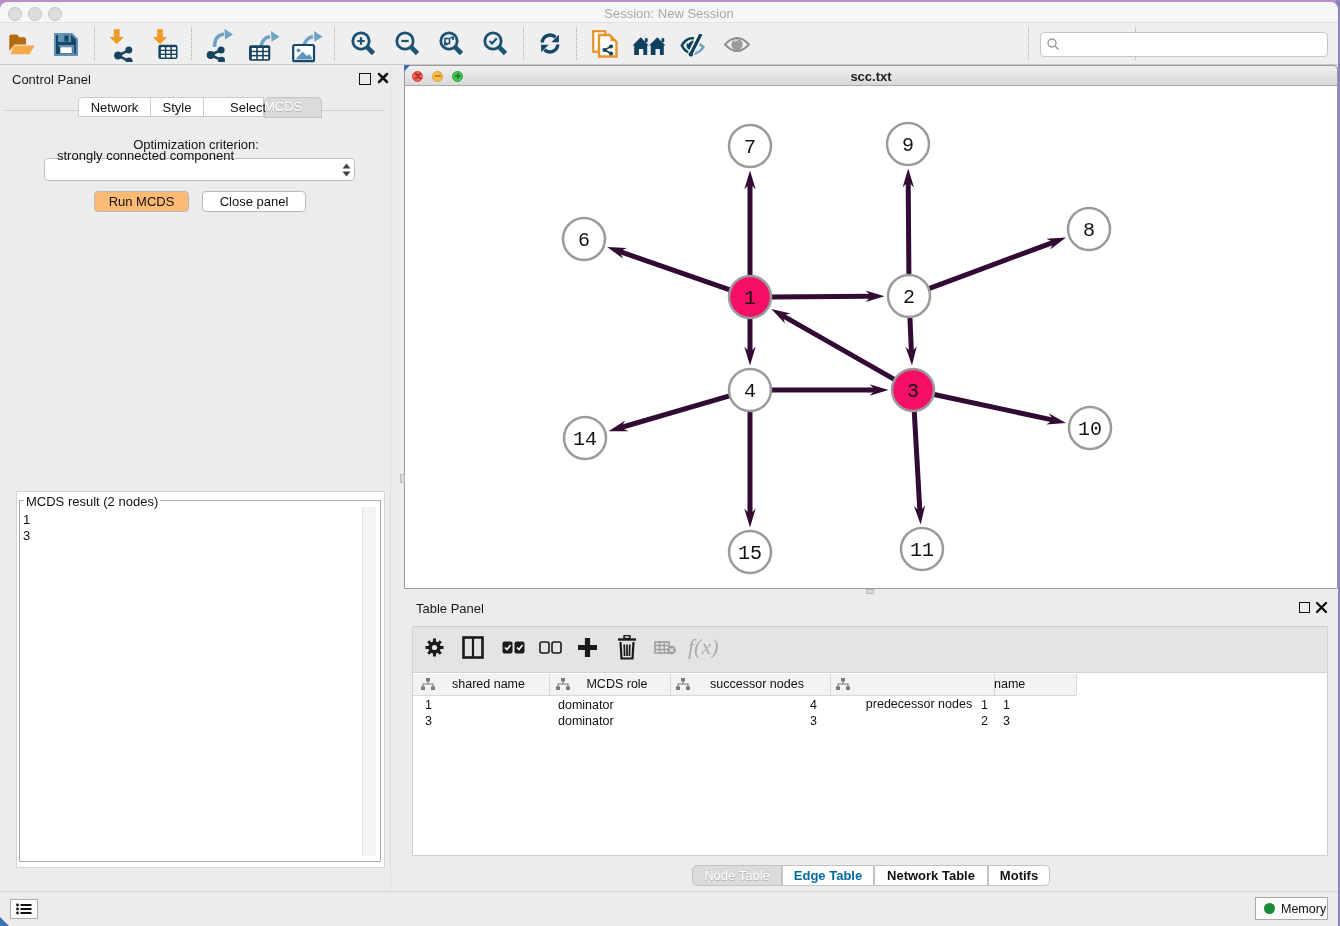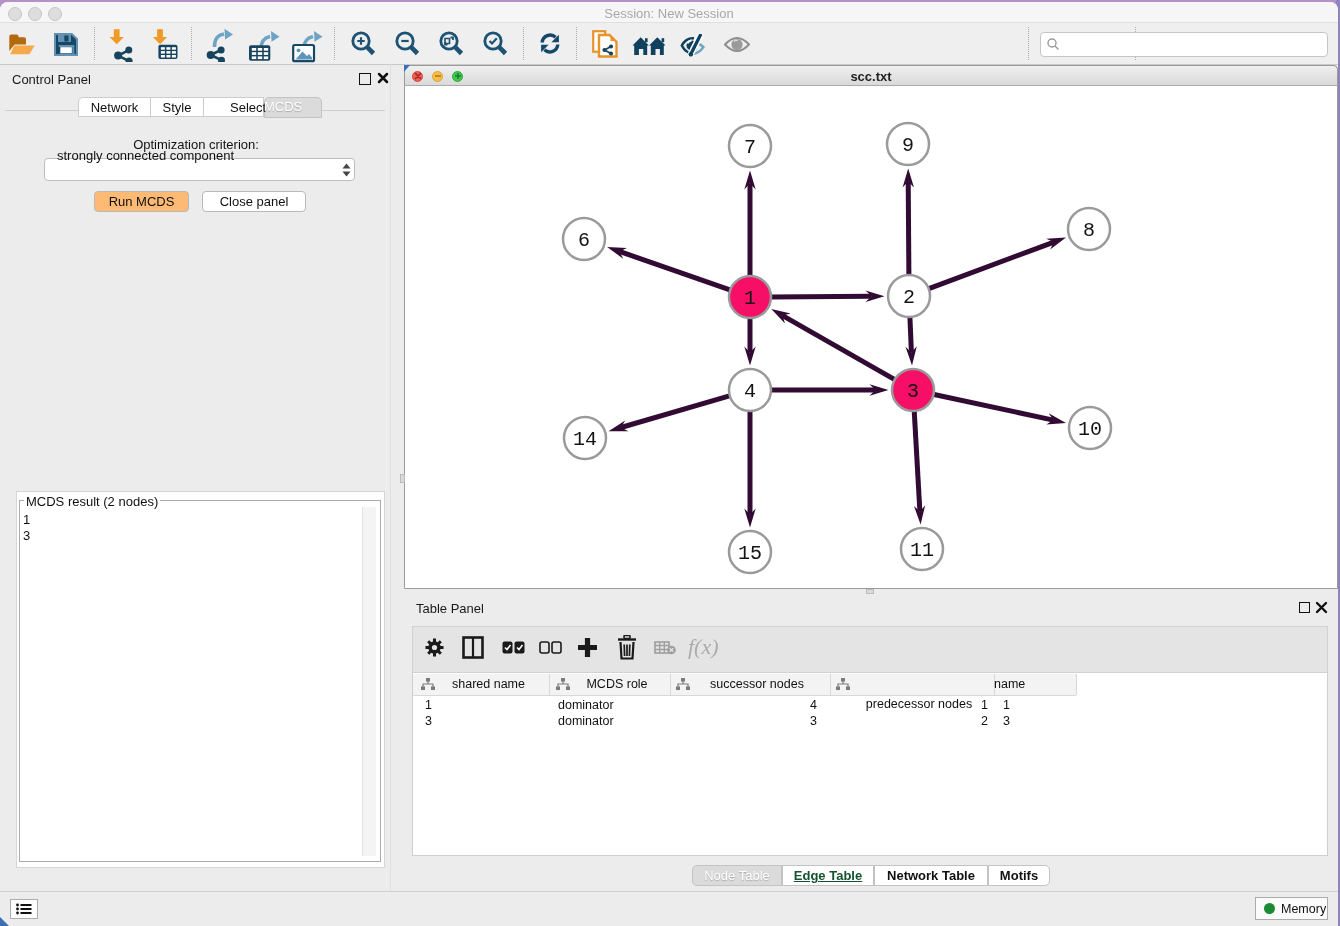--- a/index.html
+++ b/index.html
@@ -427,21 +427,21 @@
 <div class="abs" style="left:590px;top:2px;">1</div>
 <div class="abs" style="left:12px;top:18px;">3</div>
 <div class="abs" style="left:145px;top:18px;">dominator</div>
 <div class="abs" style="left:317px;top:18px;width:87px;text-align:right;">3</div>
 <div class="abs" style="left:477px;top:18px;width:98px;text-align:right;">2</div>
 <div class="abs" style="left:590px;top:18px;">3</div>
 </div>
 
 <div id="bottom-tabs" class="abs" style="left:0;top:865px;width:1340px;height:21px;font-size:13px;">
 <div class="abs" style="left:692px;top:0;width:90px;height:21px;background:#DBDBDB;border:1px solid #C3C3C3;border-radius:5px 0 0 5px;box-sizing:border-box;text-align:center;line-height:20px;color:#FFF;text-shadow:0 1px 1px #AAA;">Node Table</div>
-<div class="abs" style="left:782px;top:0;width:92px;height:21px;background:#FFF;border:1px solid #C3C3C3;box-sizing:border-box;text-align:center;line-height:20px;color:#14532d;font-weight:bold;text-decoration:underline;">Edge Table</div>
+<div class="abs" style="left:782px;top:0;width:92px;height:21px;background:#FFF;border:1px solid #C3C3C3;box-sizing:border-box;text-align:center;line-height:20px;color:#0369a1;font-weight:bold;">Edge Table</div>
 <div class="abs" style="left:874px;top:0;width:114px;height:21px;background:#FFF;border:1px solid #C3C3C3;box-sizing:border-box;text-align:center;line-height:20px;color:#111;font-weight:bold;">Network Table</div>
 <div class="abs" style="left:988px;top:0;width:62px;height:21px;background:#FFF;border:1px solid #C3C3C3;border-radius:0 5px 5px 0;box-sizing:border-box;text-align:center;line-height:20px;color:#111;font-weight:bold;">Motifs</div>
 </div>
 
 <div class="abs" style="left:0;top:891px;width:1338px;height:35px;background:#ECECEC;border-top:1px solid #D0D0D0;"></div>
 <div class="abs" style="left:1255px;top:897px;width:73px;height:23px;background:#FBFBFB;border:1px solid #ABABAB;box-sizing:border-box;"></div>
 <div class="abs" style="left:1264px;top:903px;width:11px;height:11px;border-radius:50%;background:#1B8A34;"></div>
 <div class="abs" style="left:1281px;top:902px;font-size:12.5px;color:#111;">Memory</div>
 <svg class="abs" style="left:0px;top:917px;" width="9" height="9" viewBox="0 0 9 9">
     <path d="M0 9 L9 9 L0 0 Z" fill="#3B6FB6"></path>

